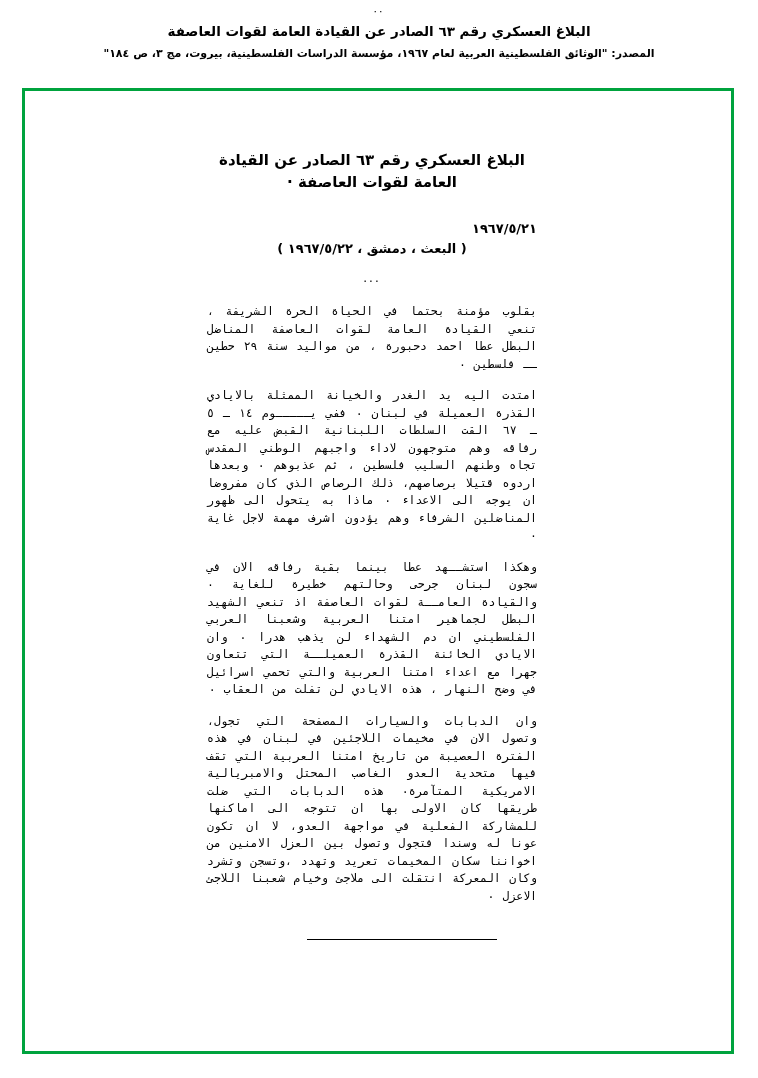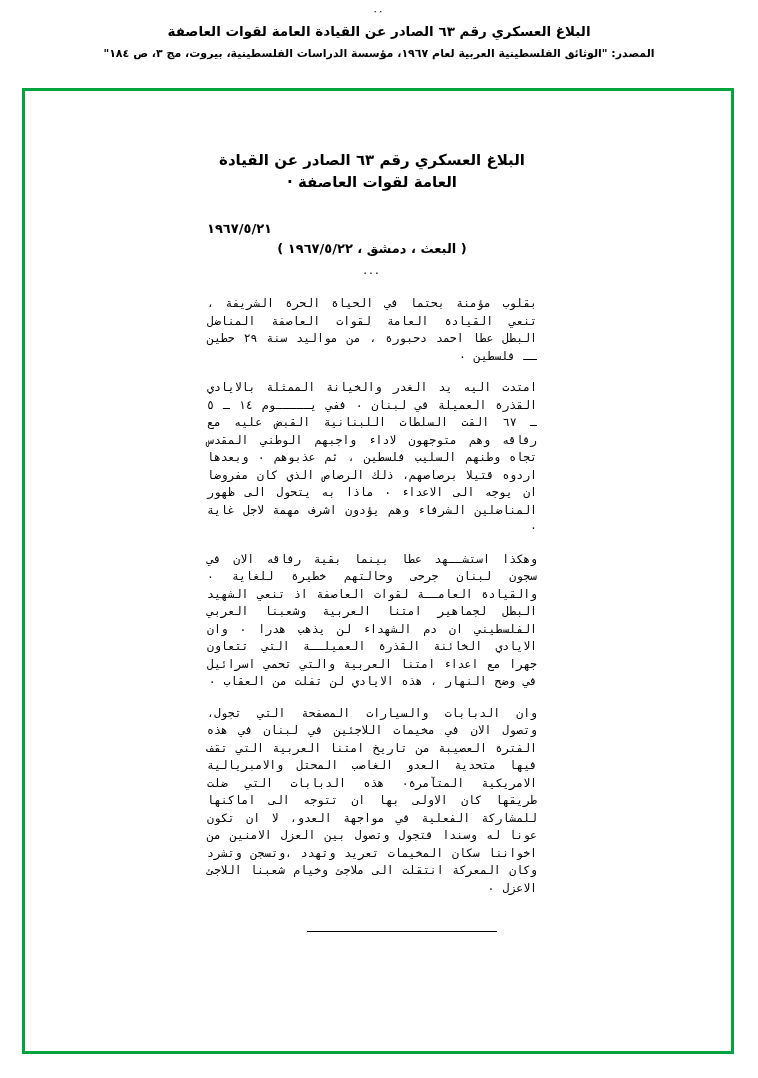--- a/index.html
+++ b/index.html
@@ -84,29 +84,29 @@
     font-size: 15px;
     font-weight: bold;
     text-align: center;
     line-height: 22px;
     letter-spacing: 0px;
     margin-bottom: 26px;
   }
   .doc-date {
     font-size: 13px;
     font-weight: bold;
-    text-align: left;
+    text-align: right;
     line-height: 20px;
   }
   .doc-source-line {
     font-size: 13px;
     font-weight: bold;
     text-align: center;
     line-height: 20px;
-    margin-bottom: 8px;
+    margin-bottom: 16px;
   }
   .doc-dots {
     text-align: center;
     font-size: 12px;
     letter-spacing: 2px;
     margin-bottom: 14px;
   }
 
   .para {
     font-size: 11.5px;

